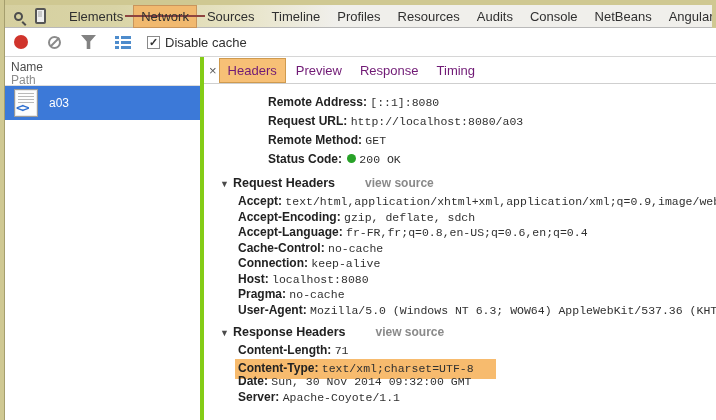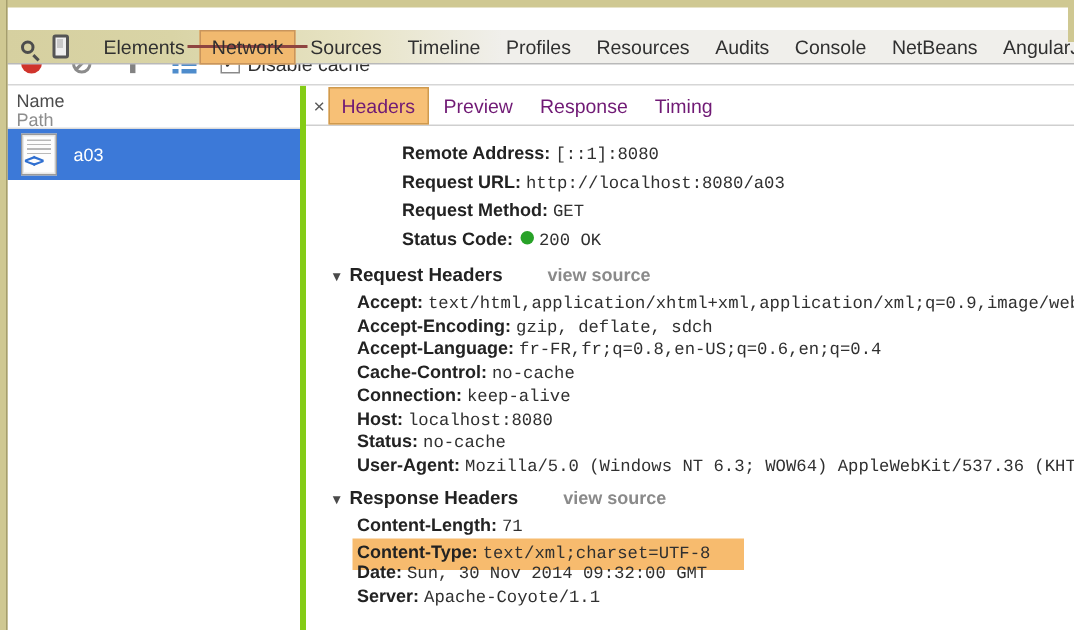--- a/index.html
+++ b/index.html
@@ -5,21 +5,21 @@
   * { margin:0; padding:0; box-sizing:border-box; }
   html,body { width:716px; height:420px; overflow:hidden; }
   body { font-family:"Liberation Sans", sans-serif; background:#fff; position:relative; font-size:12px; color:#333; }
 
   
   .frame-top  { position:absolute; left:0; top:0; width:716px; height:5px; background:#cfc892; z-index:5; }
   .frame-left { position:absolute; left:0; top:0; width:5px; height:420px; background:#cfc892; border-right:1px solid #a59e6d; z-index:5; }
   .frame-right{ position:absolute; right:0; top:0; width:4px; height:28px; background:#cfc892; z-index:5; }
 
   
-  .tabbar { position:absolute; left:5px; top:20px; right:0; height:23px;
+  .tabbar { position:absolute; left:5px; top:5px; right:0; height:23px;
             background:linear-gradient(90deg,#d6d0a0 0px,#d9d4a6 110px,#e7e3c4 230px,#f0efeb 330px,#f0efeb 100%);
             border-bottom:1px solid #b9b9b9; display:flex; align-items:center; z-index:4; }
   .tb-icons { display:flex; align-items:center; gap:12px; padding:0 10px 0 9px; }
   .i-search { width:9px; height:9px; border:2px solid #4d4d4d; border-radius:50%; position:relative; }
   .i-search::after { content:""; position:absolute; width:2px; height:5px; background:#4d4d4d; left:7px; top:7px; transform:rotate(-45deg); }
   .i-device { width:11px; height:16px; border:2px solid #555; border-radius:2px; background:#efefef; position:relative; }
   .i-device::after { content:""; position:absolute; left:1px; top:1px; width:4px; height:6px; background:#c9c9c9; }
   .tabs { display:flex; align-items:center; gap:17px; margin-left:13px; }
   .tab { font-size:13px; color:#303030; white-space:nowrap; cursor:default; position:relative; }
   .tab .t { position:relative; z-index:3; }
@@ -136,34 +136,34 @@
 
 <div class="details">
   <div class="dtabs">
     <span class="dclose">×</span>
     <span id="detail-tabs"><span class="dtab annotated">Headers</span><span class="dtab">Preview</span><span class="dtab">Response</span><span class="dtab">Timing</span></span>
   </div>
   <div class="dcontent">
     <div id="summary">
         <div class="sline"><span class="k">Remote Address: </span><span class="mono">[::1]:8080</span></div>
         <div class="sline"><span class="k">Request URL: </span><span class="mono">http://localhost:8080/a03</span></div>
-        <div class="sline"><span class="k">Request Method: </span><span class="mono">GET</span></div>
+        <div class="sline"><span class="k">Remote Method: </span><span class="mono">GET</span></div>
         <div class="sline"><span class="k">Status Code: </span><span class="dot" style="background: rgb(40, 162, 40);"></span><span class="mono">200 OK</span></div>
       </div>
     <div class="sect-title">
       <span class="tri">▼</span><span class="k">Request Headers</span><span class="vsrc">view source</span>
     </div>
     <div id="req-headers">
         <div class="entry"><span><span class="k">Accept: </span><span class="mono">text/html,application/xhtml+xml,application/xml;q=0.9,image/webp,</span></span></div>
         <div class="entry"><span><span class="k">Accept-Encoding: </span><span class="mono">gzip, deflate, sdch</span></span></div>
         <div class="entry"><span><span class="k">Accept-Language: </span><span class="mono">fr-FR,fr;q=0.8,en-US;q=0.6,en;q=0.4</span></span></div>
         <div class="entry"><span><span class="k">Cache-Control: </span><span class="mono">no-cache</span></span></div>
         <div class="entry"><span><span class="k">Connection: </span><span class="mono">keep-alive</span></span></div>
         <div class="entry"><span><span class="k">Host: </span><span class="mono">localhost:8080</span></span></div>
-        <div class="entry"><span><span class="k">Status: </span><span class="mono">no-cache</span></span></div>
+        <div class="entry"><span><span class="k">Pragma: </span><span class="mono">no-cache</span></span></div>
         <div class="entry"><span><span class="k">User-Agent: </span><span class="mono">Mozilla/5.0 (Windows NT 6.3; WOW64) AppleWebKit/537.36 (KHTML</span></span></div>
       </div>
     <div class="sect-title">
       <span class="tri">▼</span><span class="k">Response Headers</span><span class="vsrc">view source</span>
     </div>
     <div id="resp-headers">
         <div class="entry"><span><span class="k">Content-Length: </span><span class="mono">71</span></span></div>
         <div class="entry hl"><span class="band"><span class="k">Content-Type: </span><span class="mono">text/xml;charset=UTF-8</span></span></div>
         <div class="entry"><span><span class="k">Date: </span><span class="mono">Sun, 30 Nov 2014 09:32:00 GMT</span></span></div>
         <div class="entry"><span><span class="k">Server: </span><span class="mono">Apache-Coyote/1.1</span></span></div>

